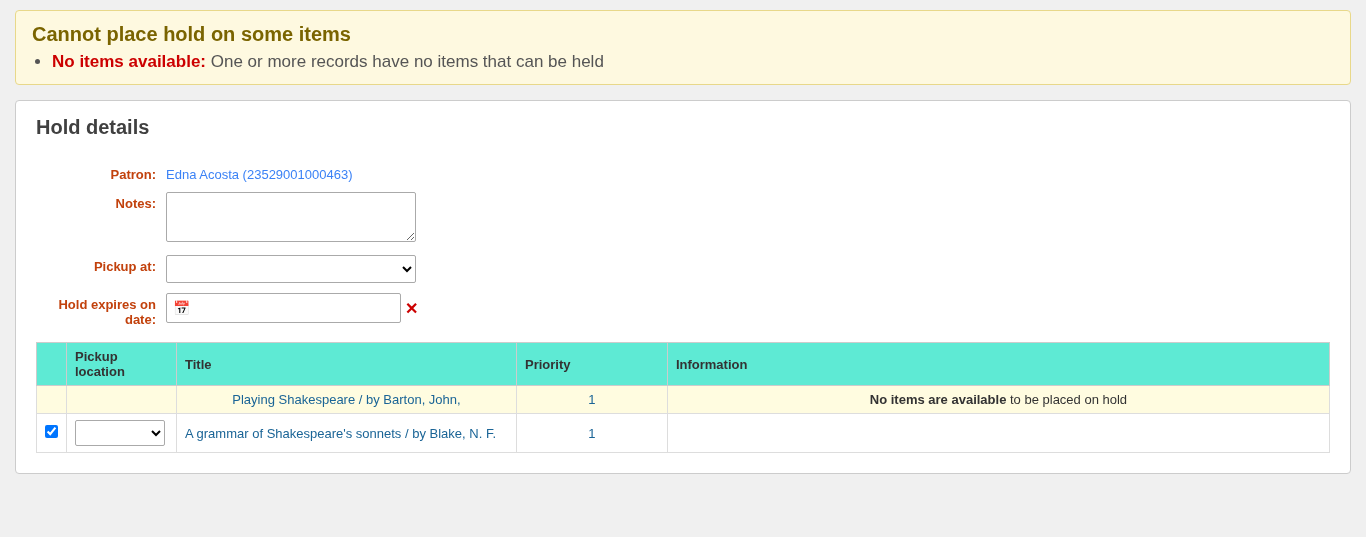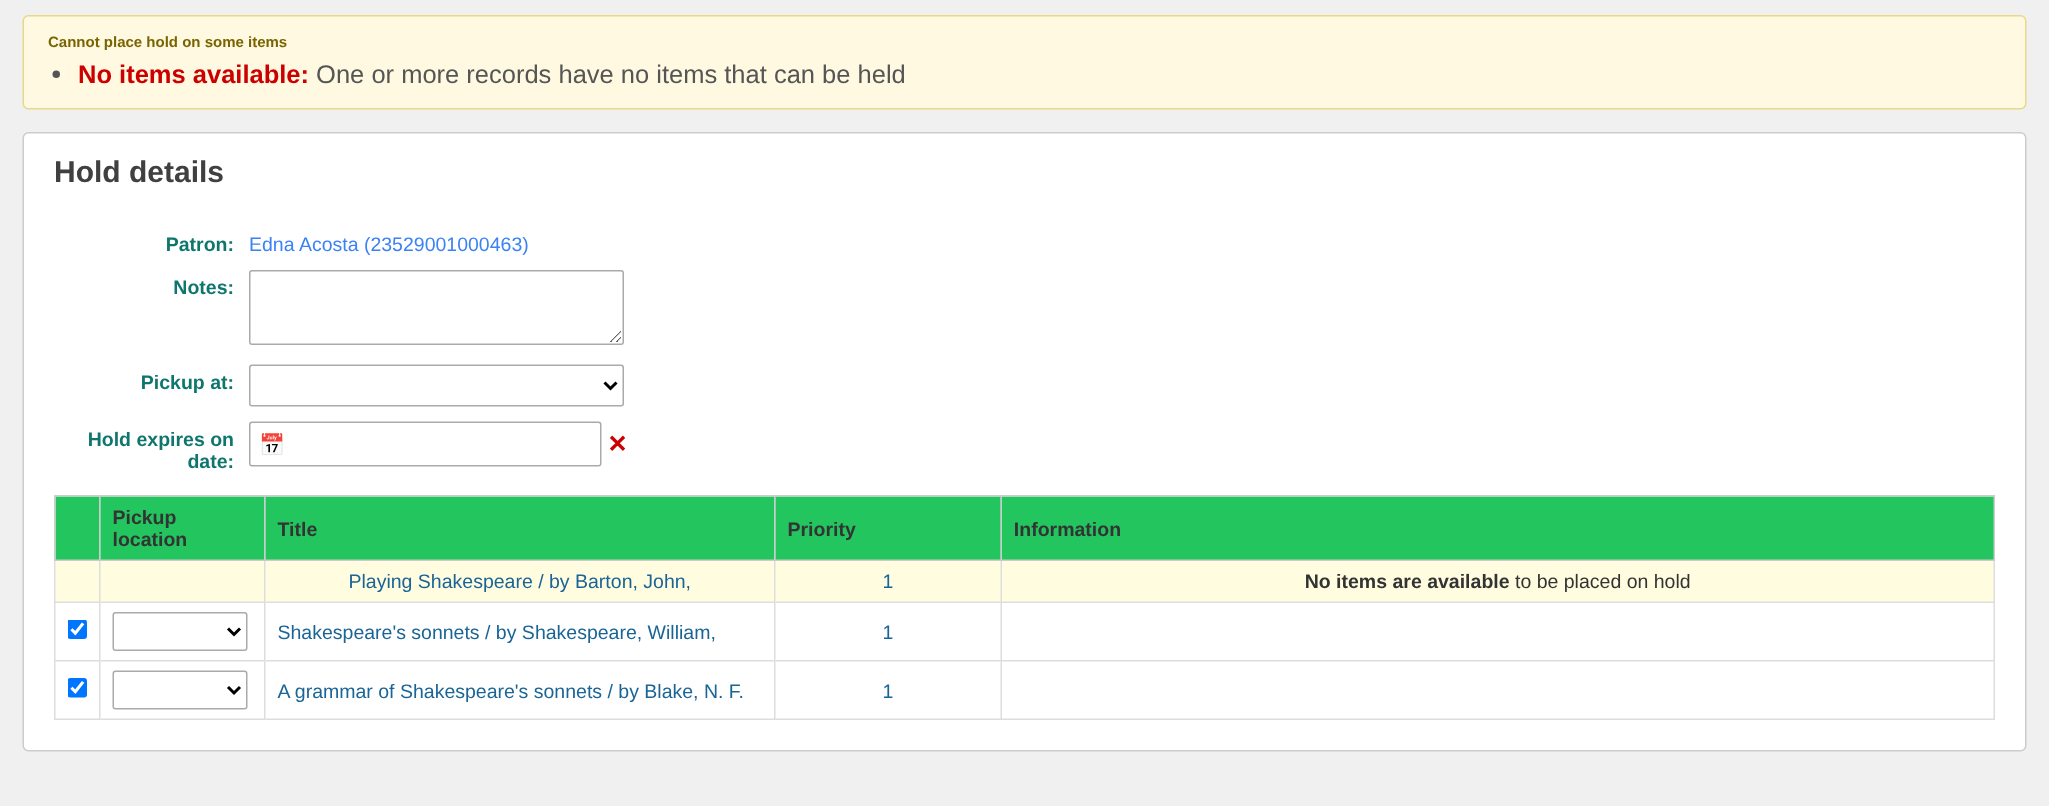--- a/index.html
+++ b/index.html
@@ -26,21 +26,21 @@
       margin-bottom: 12px;
     }
     .warning-box {
       background: #fef9e0;
       border: 1px solid #e8d88a;
       border-radius: 4px;
       padding: 12px 16px;
       margin-bottom: 15px;
     }
     .warning-title {
-      font-size: 10px;
+      font-size: 20px;
       font-weight: bold;
       color: #7a6400;
       margin-bottom: 6px;
     }
     .warning-list {
       list-style: disc;
       margin-left: 20px;
     }
     .warning-list li {
       color: #555;
@@ -68,21 +68,21 @@
       align-items: flex-start;
       margin-bottom: 10px;
     }
     .form-label {
       text-align: right;
       width: 130px;
       min-width: 130px;
       padding-right: 10px;
       padding-top: 4px;
       font-weight: bold;
-      color: #0f766e;
+      color: #c2410c;
       font-size: 13px;
     }
     .form-field {
       flex: 1;
     }
     .patron-link {
       color: #3b82f6;
       text-decoration: none;
       padding-top: 4px;
       display: inline-block;
@@ -125,21 +125,21 @@
       font-size: 16px;
       font-weight: bold;
       padding: 0 4px;
     }
     .holds-table {
       width: 100%;
       border-collapse: collapse;
       margin-top: 15px;
     }
     .holds-table th {
-      background: #22c55e;
+      background: #5eead4;
       border: 1px solid #ccc;
       padding: 6px 8px;
       text-align: left;
       font-size: 13px;
       font-weight: bold;
       color: #333;
     }
     .holds-table th.center { text-align: left; }
     .holds-table td {
       border: 1px solid #ddd;
@@ -262,27 +262,20 @@
       <tr class="row-unavailable">
             <td class="checkbox-cell"></td>
             <td style="width: 110px;"></td>
             <td style="width: 340px;"><a href="#" class="title-link">Playing Shakespeare / by Barton, John,</a></td>
             <td class="priority-center">1</td>
             <td><span class="bold" style="font-weight: bold;">No items are available</span> to be placed on hold</td>
           </tr>
           <tr class="row-available">
             <td class="checkbox-cell"><input type="checkbox" checked="" style=""></td>
             <td style="width: 110px;"><select class="location-select"><option value=""></option></select></td>
-            <td style="width: 340px;"><a href="#" class="title-link">Shakespeare's sonnets / by Shakespeare, William,</a></td>
-            <td class="priority-center">1</td>
-            <td></td>
-          </tr>
-          <tr class="row-available">
-            <td class="checkbox-cell"><input type="checkbox" checked="" style=""></td>
-            <td style="width: 110px;"><select class="location-select"><option value=""></option></select></td>
             <td style="width: 340px;"><a href="#" class="title-link">A grammar of Shakespeare's sonnets / by Blake, N. F.</a></td>
             <td class="priority-center">1</td>
             <td></td>
           </tr>
         </tbody>
     </table>
   </div>
 
 </div>
 

